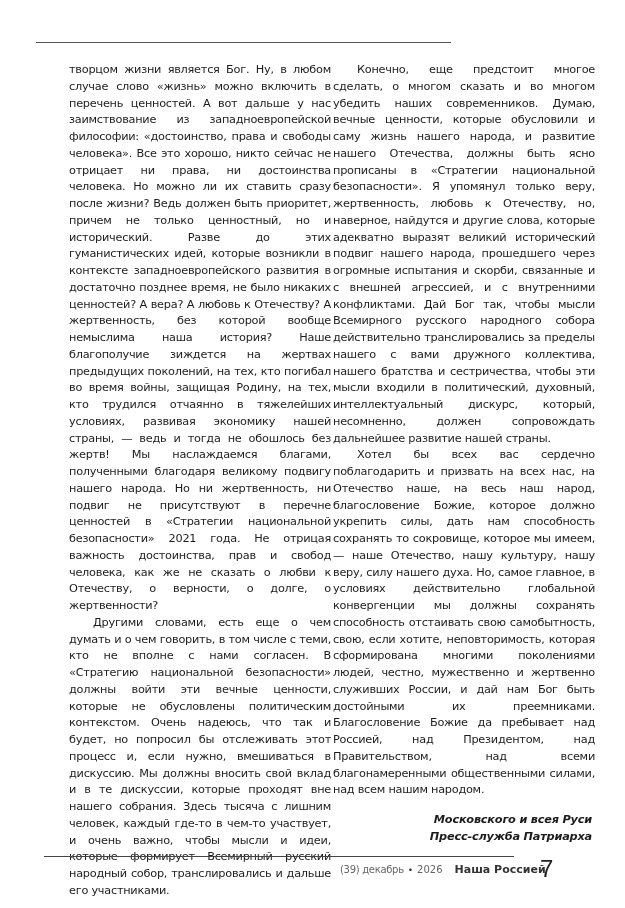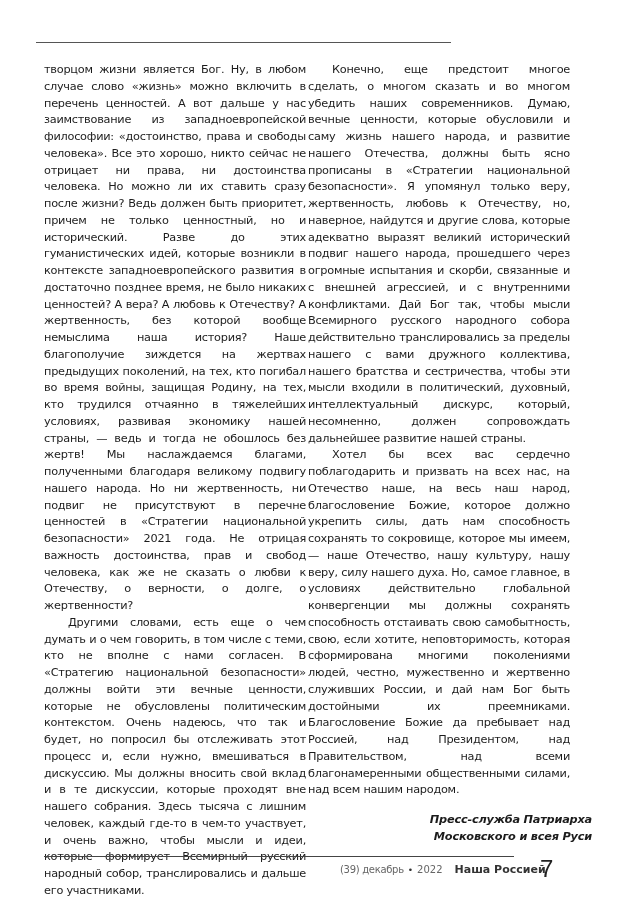--- a/index.html
+++ b/index.html
@@ -1,20 +1,20 @@
 <!DOCTYPE html>
 <html><head>
 <meta charset="utf-8">
 <style>
   html, body { margin:0; padding:0; background:#fff; }
   body { width:625px; height:908px; position:relative; overflow:hidden;
          font-family:"DejaVu Sans", sans-serif; color:#1c1c1c; }
   .top-rule { position:absolute; left:36px; top:42px; width:415px; height:1px; background:#555; }
   .col { position:absolute; top:62px; width:262px; font-size:11.3px; line-height:16.75px;
-         text-align:justify; letter-spacing:-0.25px; }
+         text-align:justify; letter-spacing:-0.25px;margin-left:25px; }
   .col.left { left:44px; }
   .col.right { left:308px; }
   .col p { margin:0; }
   .col p.indent { text-indent:24px; }
   .col p.cont { text-indent:0; }
   .sig { position:absolute; right:33px; top:811px; text-align:right; font-style:italic;
          font-weight:bold; font-size:11.3px; line-height:17px; letter-spacing:-0.2px; }
   .bottom-rule { position:absolute; left:44px; top:856px; width:470px; height:1px; background:#444; }
   .footer { position:absolute; top:863px; left:340px; font-size:11px; color:#555;
             display:flex; align-items:baseline; }
@@ -33,25 +33,25 @@
   <p class="cont">творцом жизни является Бог. Ну, в любом случае слово «жизнь» можно включить в перечень ценностей. А вот дальше у нас заимствование из западноевропейской философии: «достоинство, права и свободы человека». Все это хорошо, никто сейчас не отрицает ни права, ни достоинства человека. Но можно ли их ставить сразу после жизни? Ведь должен быть приоритет, причем не только ценностный, но и исторический. Разве до этих гуманистических идей, которые возникли в контексте западноевропейского развития в достаточно позднее время, не было никаких ценностей? А вера? А любовь к Отечеству? А жертвенность, без которой вообще немыслима наша история? Наше благополучие зиждется на жертвах предыдущих поколений, на тех, кто погибал во время войны, защищая Родину, на тех, кто трудился отчаянно в тяжелейших условиях, развивая экономику нашей страны, — ведь и тогда не обошлось без жертв! Мы наслаждаемся благами, полученными благодаря великому подвигу нашего народа. Но ни жертвенность, ни подвиг не присутствуют в перечне ценностей в «Стратегии национальной безопасности» 2021 года. Не отрицая важность достоинства, прав и свобод человека, как же не сказать о любви к Отечеству, о верности, о долге, о жертвенности?</p>
   <p class="indent">Другими словами, есть еще о чем думать и о чем говорить, в том числе с теми, кто не вполне с нами согласен. В «Стратегию национальной безопасности» должны войти эти вечные ценности, которые не обусловлены политическим контекстом. Очень надеюсь, что так и будет, но попросил бы отслеживать этот процесс и, если нужно, вмешиваться в дискуссию. Мы должны вносить свой вклад и в те дискуссии, которые проходят вне нашего собрания. Здесь тысяча с лишним человек, каждый где-то в чем-то участвует, и очень важно, чтобы мысли и идеи, которые формирует Всемирный русский народный собор, транслировались и дальше его участниками.</p>
 </div>
 
 <div class="col right">
   <p class="indent">Конечно, еще предстоит многое сделать, о многом сказать и во многом убедить наших современников. Думаю, вечные ценности, которые обусловили и саму жизнь нашего народа, и развитие нашего Отечества, должны быть ясно прописаны в «Стратегии национальной безопасности». Я упомянул только веру, жертвенность, любовь к Отечеству, но, наверное, найдутся и другие слова, которые адекватно выразят великий исторический подвиг нашего народа, прошедшего через огромные испытания и скорби, связанные и с внешней агрессией, и с внутренними конфликтами. Дай Бог так, чтобы мысли Всемирного русского народного собора действительно транслировались за пределы нашего с вами дружного коллектива, нашего братства и сестричества, чтобы эти мысли входили в политический, духовный, интеллектуальный дискурс, который, несомненно, должен сопровождать дальнейшее развитие нашей страны.</p>
   <p class="indent">Хотел бы всех вас сердечно поблагодарить и призвать на всех нас, на Отечество наше, на весь наш народ, благословение Божие, которое должно укрепить силы, дать нам способность сохранять то сокровище, которое мы имеем, — наше Отечество, нашу культуру, нашу веру, силу нашего духа. Но, самое главное, в условиях действительно глобальной конвергенции мы должны сохранять способность отстаивать свою самобытность, свою, если хотите, неповторимость, которая сформирована многими поколениями людей, честно, мужественно и жертвенно служивших России, и дай нам Бог быть достойными их преемниками. Благословение Божие да пребывает над Россией, над Президентом, над Правительством, над всеми благонамеренными общественными силами, над всем нашим народом.</p>
 </div>
 
 <div class="sig">
+  <div>Московского и всея Руси</div>
   <div>Пресс-служба Патриарха</div>
-  <div>Московского и всея Руси</div>
 </div>
 
 <div class="bottom-rule"></div>
 
 <div class="footer">
   <span class="issue">(39) декабрь</span>
   <span class="dot">•</span>
-  <span class="year">2022</span>
+  <span class="year">2026</span>
   <span class="mag">Наша Россией</span>
 </div>
 <div class="pagenum">7</div>
 
 </body></html>

